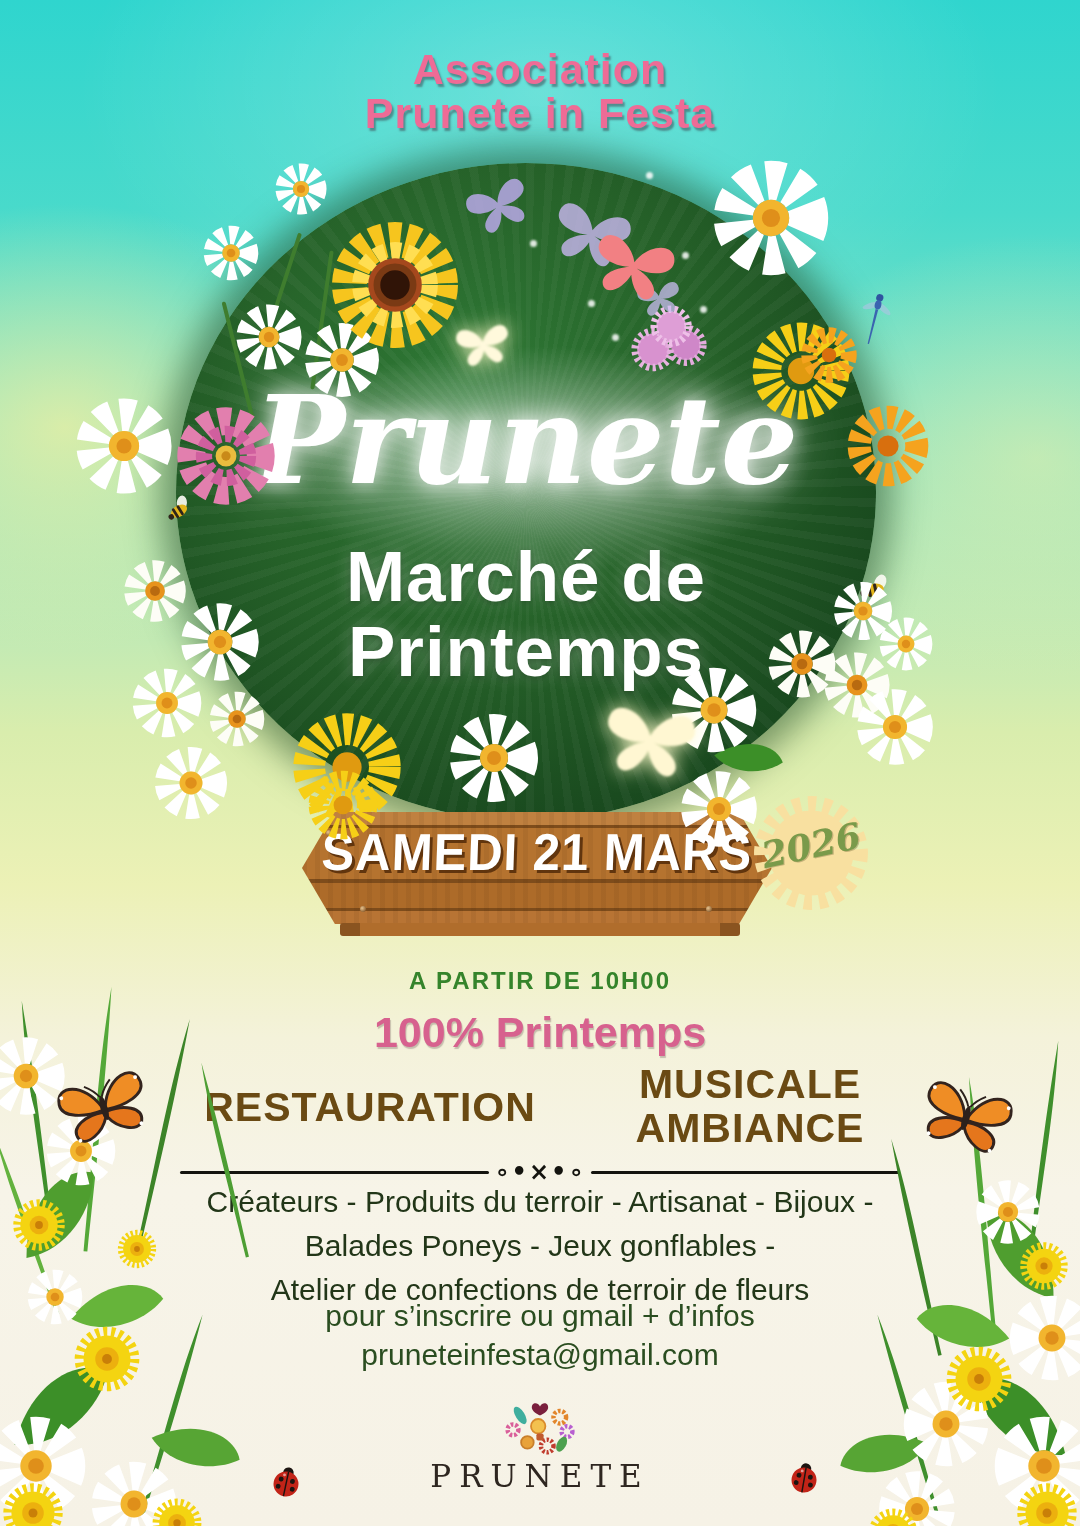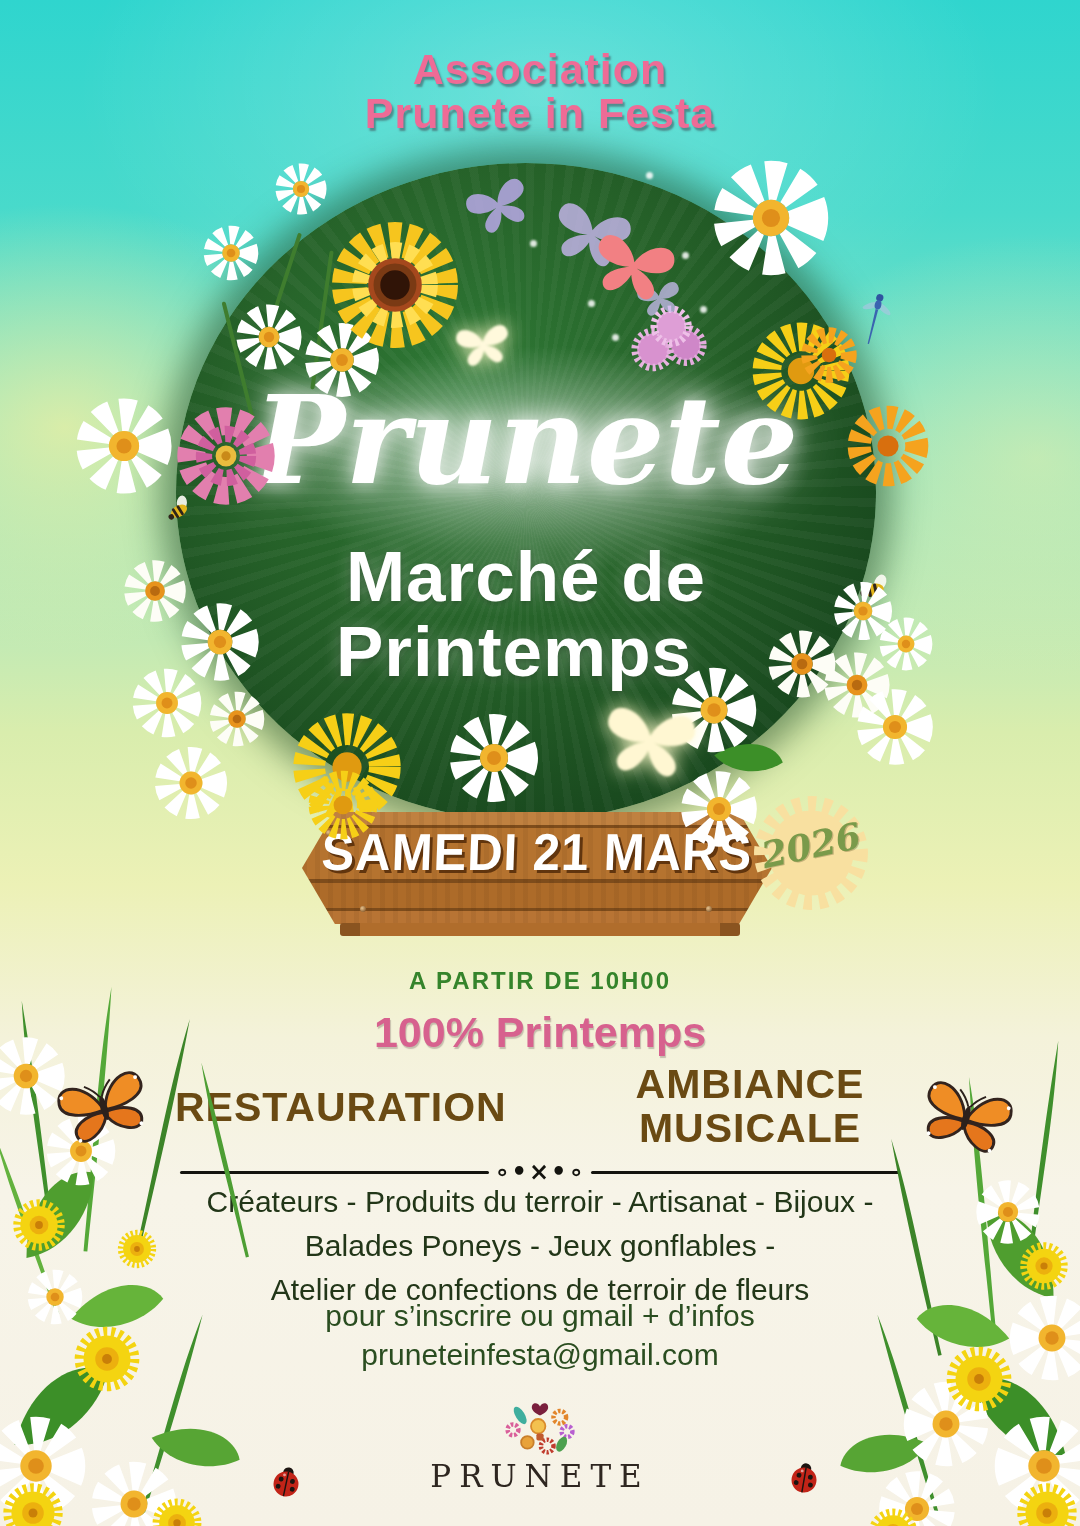--- a/index.html
+++ b/index.html
@@ -48,21 +48,21 @@
   .burst-wrap{left:744px;top:786px;width:134px;height:134px;}
   .burst-text{left:744px;top:824px;width:134px;text-align:center;
     font-family:"DejaVu Serif",serif;font-style:italic;font-weight:bold;font-size:36px;
     color:#7a9a4a;transform:rotate(-12deg);text-shadow:1px 1px 0 rgba(120,110,60,.4);}
 
   .parking{top:930px;font-weight:bold;font-size:36px;color:#35842b;letter-spacing:1.5px;
     text-shadow:1px 1px 0 rgba(30,60,20,.25);}
   .partir{top:967px;font-weight:bold;font-size:24px;color:#35842b;letter-spacing:2px;}
   .tagline{top:1008px;font-weight:bold;font-size:43px;color:#d7618e;
     text-shadow:1px 2px 1px rgba(90,70,70,.3);}
-  .feat-left{left:175px;top:1084px;width:390px;text-align:left;font-weight:bold;
+  .feat-left{left:175px;top:1084px;width:390px;text-align:center;font-weight:bold;
     font-size:41px;color:#6a4a13;letter-spacing:1px;}
   .feat-right{left:600px;top:1062px;width:300px;text-align:center;font-weight:bold;
     font-size:41px;color:#6a4a13;line-height:1.08;letter-spacing:1px;}
 
   .divider{left:180px;top:1158px;width:720px;display:flex;align-items:center;}
   .divider .line{flex:1;height:3px;background:#14140f;border-radius:2px;}
   .divider .orn{font-family:"DejaVu Sans",sans-serif;font-weight:bold;font-size:24px;
     color:#14140f;padding:0 6px;letter-spacing:2px;}
 
   .activities{top:1180px;font-size:30px;color:#223618;line-height:1.47;font-weight:500;}
@@ -180,21 +180,21 @@
       </g>
       <path id="leaf" d="M-45,10 C-20,-38 25,-48 45,-30 C30,0 -10,22 -45,10 Z"></path>
       <path id="blade" d="M-6,50 C-4,10 -10,-20 4,-50 C10,-12 4,25 2,50 Z"></path>
     </defs>
   </svg>
 
   <div class="abs grass-circle"></div>
   <div class="abs title-glow"></div>
   <div class="abs ctr title" style="left:176px;width:700px;">Prunete</div>
   <div class="abs ctr subtitle" style="left:176px;width:700px;top:541px;">Marché de</div>
-  <div class="abs ctr subtitle" style="left:164px;width:700px;top:616px;">Printemps</div>
+  <div class="abs ctr subtitle" style="left:176px;width:700px;top:616px;">Printemps</div>
 
   <div class="stem" style="left:278px;top:230px;height:130px;transform:rotate(18deg);"></div>
   <div class="stem" style="left:236px;top:300px;height:120px;transform:rotate(-14deg);"></div>
   <div class="stem" style="left:320px;top:250px;height:140px;transform:rotate(8deg);"></div>
   <svg class="deco" style="left:272px;top:160px;width:58px;height:58px;" viewBox="-50 -50 100 100">
       <use href="#daisy"></use>
     </svg>
   <svg class="deco" style="left:200px;top:222px;width:62px;height:62px;" viewBox="-50 -50 100 100">
       <use href="#daisy"></use>
     </svg>
@@ -332,22 +332,22 @@
   <svg class="deco burst-wrap" viewBox="-60 -60 120 120">
     <circle r="38" fill="#f8e0a0"></circle>
     <circle r="42" fill="none" stroke="#f8e0a0" stroke-width="18" stroke-dasharray="7 6"></circle>
   </svg>
   <div class="abs burst-text">2026</div>
 
   <div class="abs ctr partir">A PARTIR DE 10H00</div>
   <div class="abs ctr tagline">100% Printemps</div>
   <div class="abs feat-left">RESTAURATION</div>
   <div class="abs feat-right">
+    <div>MUSICALE</div>
     <div>AMBIANCE</div>
-    <div>MUSICALE</div>
   </div>
   <div class="abs divider">
     <div class="line"></div>
     <div class="orn">∘•×•∘</div>
     <div class="line"></div>
   </div>
   <div class="abs ctr activities">
     <div>Créateurs - Produits du terroir - Artisanat - Bijoux -</div>
     <div>Balades Poneys - Jeux gonflables -</div>
     <div>Atelier de confections de terroir de fleurs</div>

